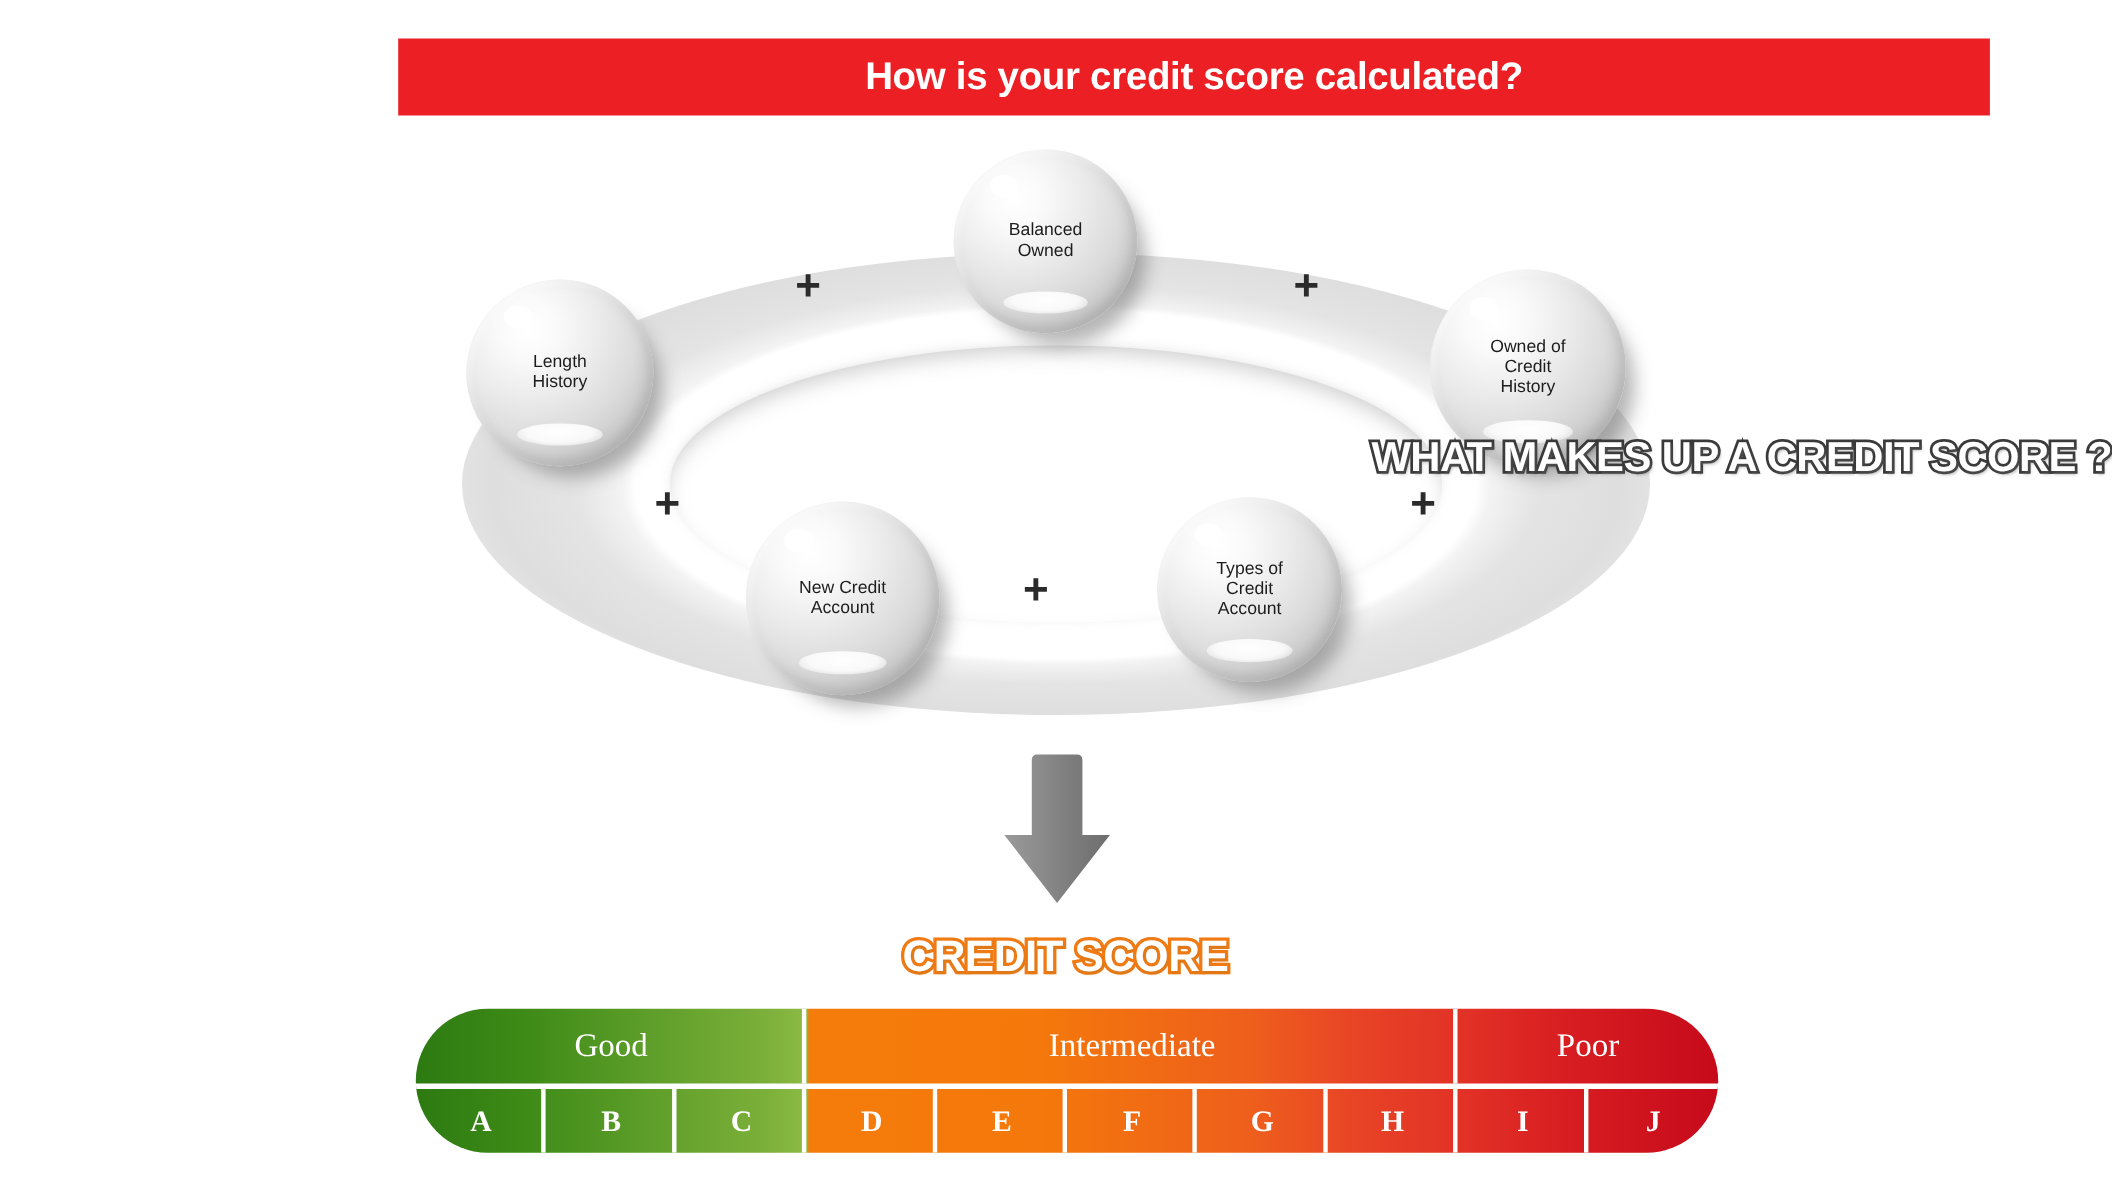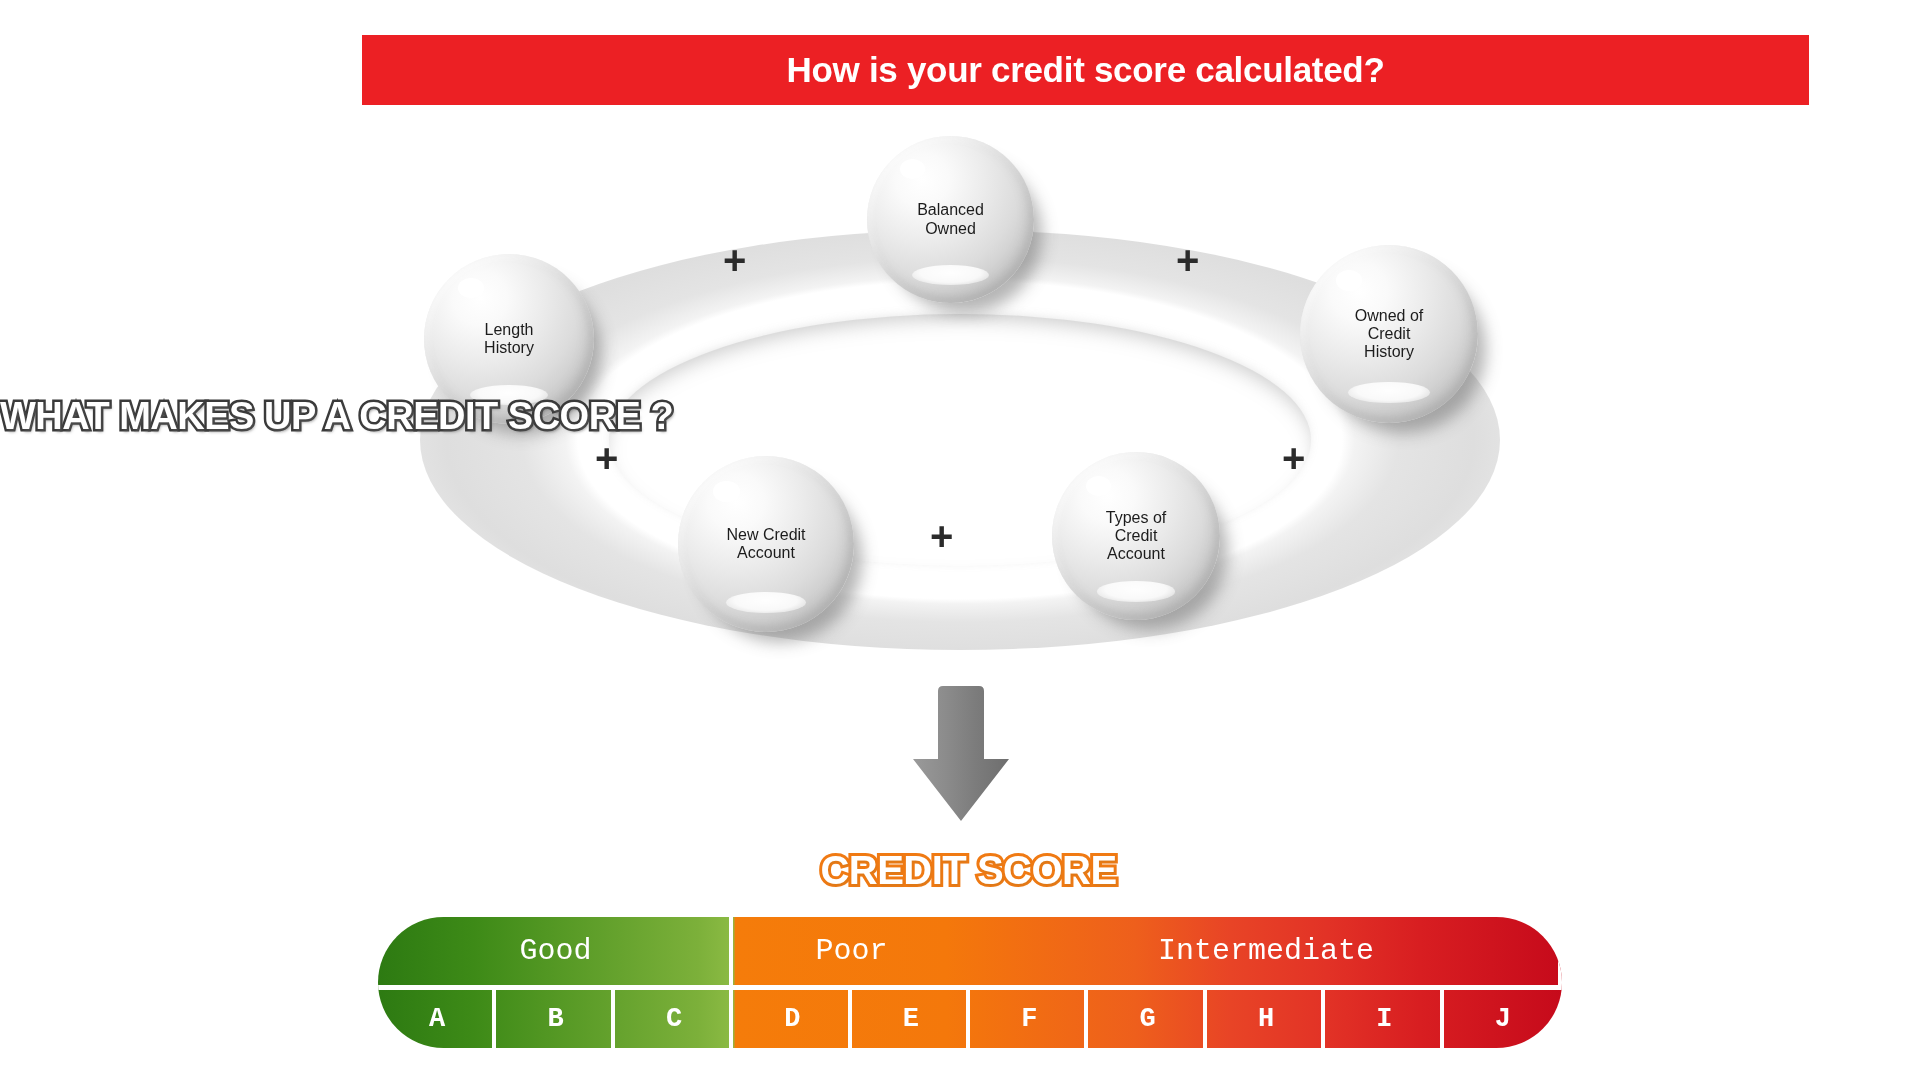--- a/index.html
+++ b/index.html
@@ -123,21 +123,21 @@
         rgba(255,255,255,0.98) 0%, rgba(255,255,255,0.85) 55%, rgba(255,255,255,0) 100%);
     z-index: 2;
   }
 
   
   #center-headline {
     position: absolute;
     left: 0;
     top: 395px;
     width: 1920px;
-    text-align: left;
+    text-align: right;
     z-index: 20;
     pointer-events: none;
   }
   #center-headline .headline-text {
     display: inline-block;
     font-size: 38px;
     font-weight: bold;
     font-family: "Liberation Sans", sans-serif;
     font-stretch: condensed;
     letter-spacing: -0.5px;
@@ -208,21 +208,21 @@
     top: 73px;
     height: 58px;
   }
   .bar-cell {
     position: relative;
     display: flex;
     align-items: center;
     justify-content: center;
     box-sizing: border-box;
     color: #ffffff;
-    font-family: Liberation Mono, monospace;
+    font-family: Liberation Serif, serif;
   }
   .bar-row.top .bar-cell {
     font-size: 30px;
     font-weight: normal;
   }
   .bar-row.bottom .bar-cell {
     font-size: 27px;
     font-weight: bold;
   }
   .bar-cell.sep-right::after {
@@ -317,26 +317,26 @@
 <div id="credit-score-word">
   <span class="cs-text">CREDIT SCORE</span>
 </div>
 
 <div id="score-bar">
 
   <div class="bar-row top">
     <div class="bar-cell sep-right" style="flex:3;">
       <span>Good</span>
     </div>
+    <div class="bar-cell sep-right" style="flex:5;">
+      <span>Intermediate</span>
+    </div>
     <div class="bar-cell" style="flex:2;">
       <span>Poor</span>
     </div>
-    <div class="bar-cell sep-right" style="flex:5;">
-      <span>Intermediate</span>
-    </div>
   </div>
 
   <div id="bar-row-divider"></div>
 
   <div class="bar-row bottom">
     <div class="bar-cell sep-right" style="flex:1;">
       <span>A</span>
     </div>
     <div class="bar-cell sep-right" style="flex:1;">
       <span>B</span>

